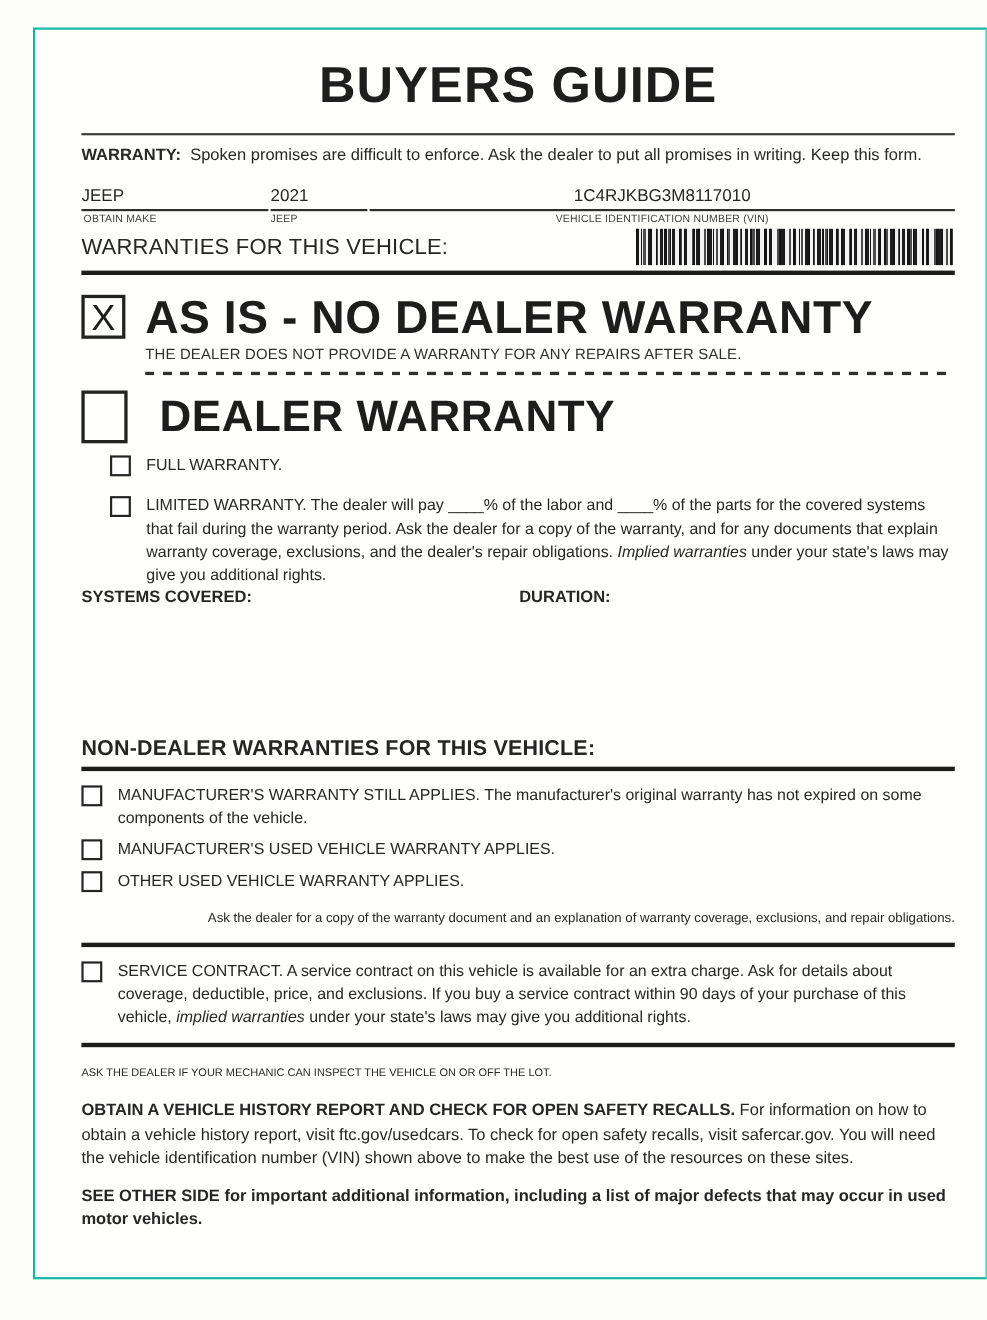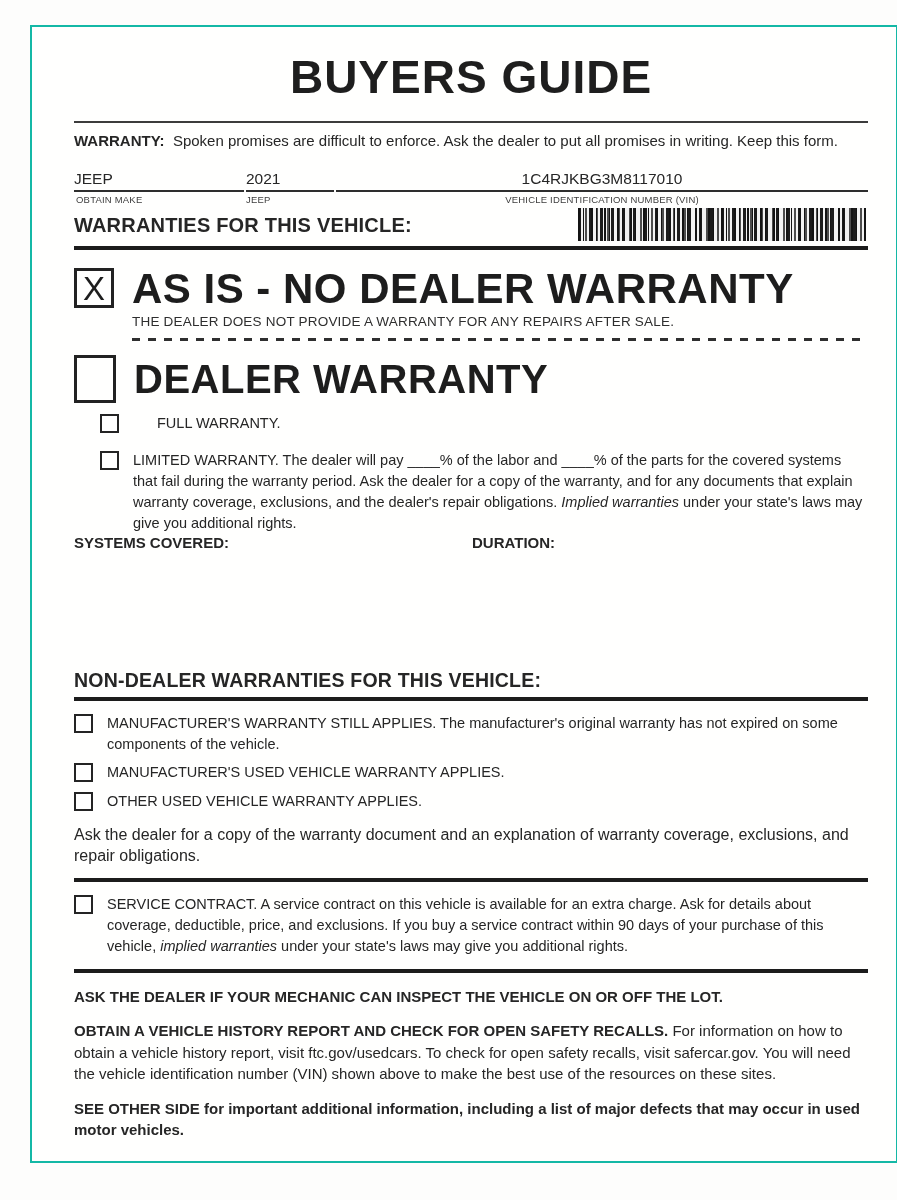--- a/index.html
+++ b/index.html
@@ -28,21 +28,21 @@
   .veh-col{display:flex;flex-direction:column;}
   .veh-col .val{font-size:15.5px;line-height:18px;padding-bottom:2px;border-bottom:2px solid #2e2e2e;}
   .veh-col .lbl{font-size:9.5px;color:#3d3d3d;margin-top:2px;letter-spacing:0.2px;}
   .c-make{width:170px;}
   .c-make .lbl{padding-left:2px;}
   .c-model{width:205px;text-align:center;}
   .c-year{width:88px;}
   .c-vin{flex:1;text-align:center;}
   
   .warr-row{display:flex;justify-content:space-between;align-items:flex-start;margin-top:3px;}
-  .warr-heading{font-size:20px;font-weight:bold;letter-spacing:0.2px;margin-top:6px;}
+  .warr-heading{font-size:20px;font-weight:normal;letter-spacing:0.2px;margin-top:6px;}
   .barcode{
     width:288px;height:33px;margin-right:2px;
     background:
       repeating-linear-gradient(90deg,#141414 0 2px,rgba(255,255,255,0) 2px 5px,#141414 5px 6px,rgba(255,255,255,0) 6px 13px),
       repeating-linear-gradient(90deg,#1c1c1c 0 3px,#f2f2f2 3px 7px,#4d4d4d 7px 9px,#f2f2f2 9px 11px);
   }
   .bar{height:4px;background:#1c1c1c;margin-top:5px;}
   
   .asis-row{display:flex;align-items:flex-start;margin-top:18px;}
   .bigbox{
@@ -51,37 +51,37 @@
     font-size:33px;line-height:1;color:#1d1d1d;
   }
   .asis-title{
     margin-left:18px;font-size:42px;font-weight:bold;line-height:1.0;
     letter-spacing:0.5px;color:#1d1d1d;white-space:nowrap;
   }
   .asis-sub{margin-left:58px;margin-top:4px;font-size:13.5px;color:#2e2e2e;letter-spacing:0.2px;}
   .dashed{height:3px;margin:9px 0 0 58px;
     background:repeating-linear-gradient(90deg,#2f2f2f 0 8px,rgba(0,0,0,0) 8px 16px);}
   
-  .dealer-row{display:flex;align-items:center;margin-top:14px;}
+  .dealer-row{display:flex;align-items:center;margin-top:14px;gap:11px;}
   .dealer-box{width:36px;height:42px;border:3px solid #222;flex:0 0 auto;}
   .dealer-title{margin-left:18px;font-size:40px;font-weight:bold;letter-spacing:0.5px;color:#1d1d1d;white-space:nowrap;}
   
   .chk-item{display:flex;align-items:flex-start;}
   .chk{width:15px;height:15px;border:2px solid #242424;flex:0 0 auto;margin-top:1px;background:#fff;}
   .chk-item .txt{margin-left:14px;font-size:14.5px;line-height:21px;}
   .indent{margin-left:26px;}
-  .mt10{margin-top:10px;gap:24px;} .mt16{margin-top:16px;} .mt12{margin-top:12px;}
+  .mt10{margin-top:10px;} .mt16{margin-top:16px;} .mt12{margin-top:12px;}
   .mt7{margin-top:7px;} .mt8{margin-top:8px;}
   
   .sys-row{display:flex;font-size:15px;font-weight:bold;}
   .sys-row .sys{width:398px;}
   .spacer{height:112px;}
   .section-heading{font-size:19.5px;font-weight:bold;letter-spacing:0.2px;margin-top:6px;}
-  .note{font-size:16px;line-height:21px;margin-top:12px;}
-  .bold-line{font-size:15px;font-weight:bold;line-height:21px;margin-top:13px;}
+  .note{font-size:12px;line-height:21px;margin-top:12px;text-align:right;}
+  .bold-line{font-size:10px;font-weight:normal;line-height:21px;margin-top:13px;}
   .para{font-size:15px;line-height:21.5px;margin-top:13px;}
   .para b{font-weight:bold;}
   i{font-style:italic;}
 </style>
 </head>
 <body>
 
 <div class="frame">
 
   <div class="title">BUYERS GUIDE</div>

